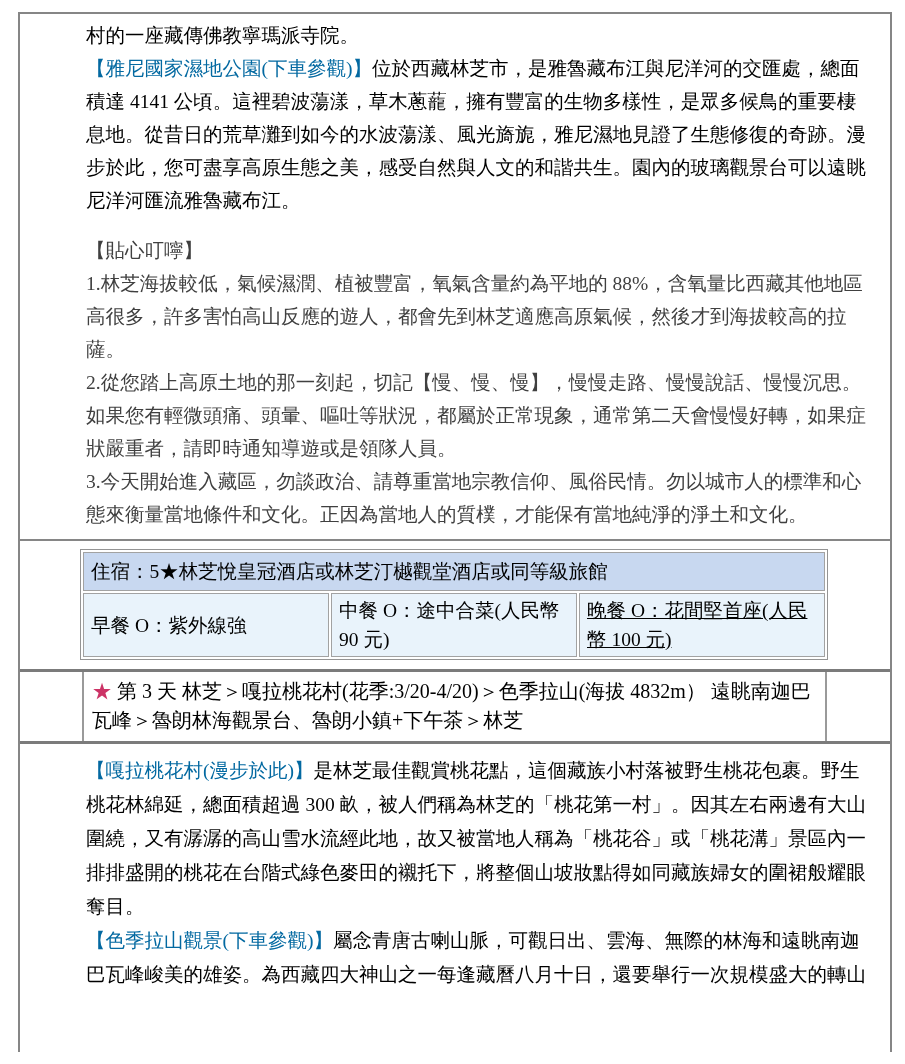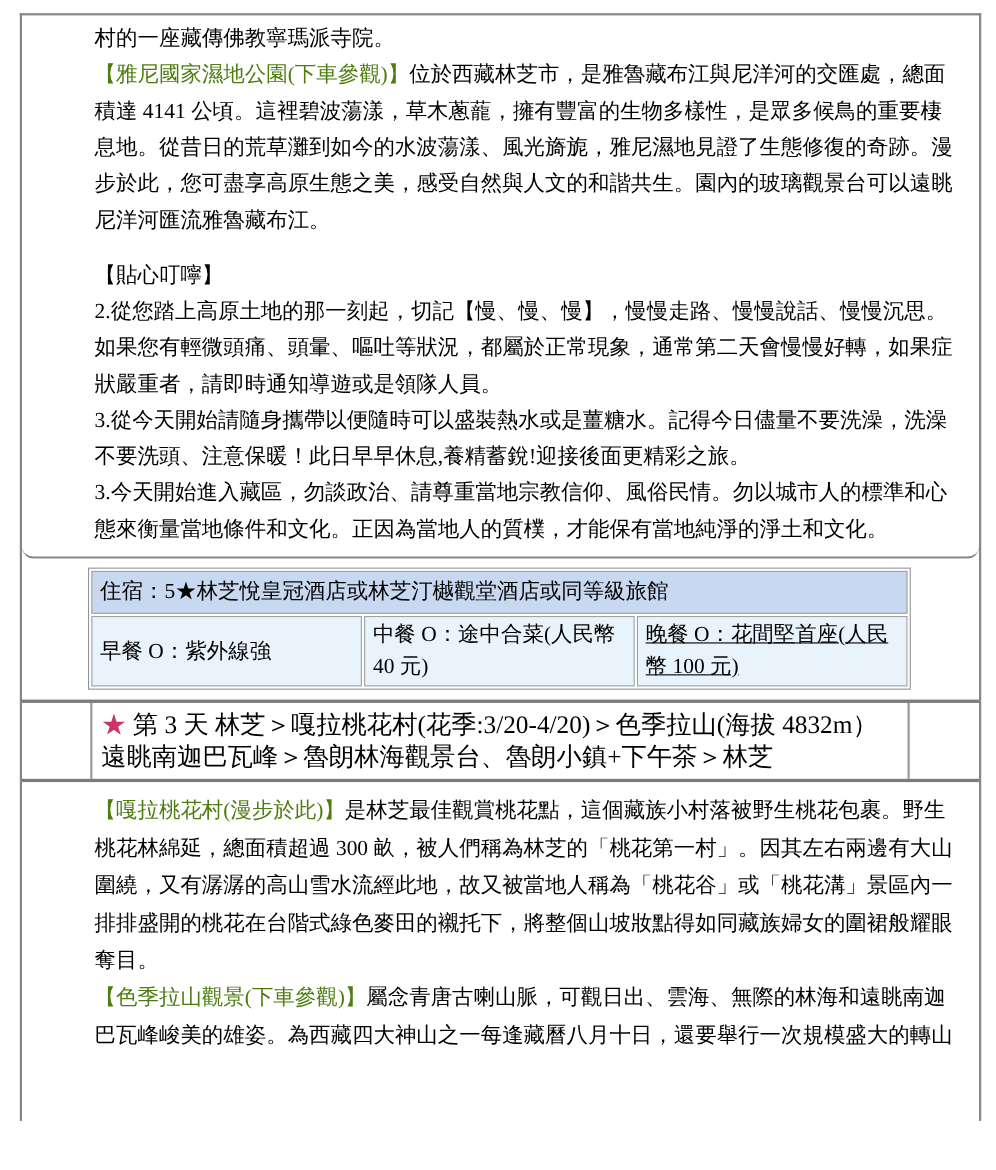--- a/index.html
+++ b/index.html
@@ -23,25 +23,24 @@
     box-sizing: border-box;
     border: 2px solid #868686;
     border-bottom: 0;
     background: #ffffff;
   }
   
   .text-block {
     padding: 5px 16px 8px 66px;
     font-size: 19.5px;
     line-height: 33px;
-    border-radius: 11px;
   }
   .text-block p { margin: 0; }
-  .blue  { color: #4d7c0f; }
-  .red   { color: #000000; }
+  .blue  { color: #0369a1; }
+  .red   { color: #404040; }
   .tips-heading { margin-top: 17px !important; }
   .block-a { border-bottom: 2px solid #868686; }
   
   .block-b {
     border-bottom: 3px solid #7b7b7b;
     padding: 8px 0 9px 60px;
   }
   .lodging-table {
     border-collapse: separate;
     border-spacing: 2px;
@@ -71,21 +70,21 @@
   .block-c {
     border-bottom: 3px solid #7b7b7b;
     display: flex;
     align-items: stretch;
   }
   .c-spacer-left  { width: 62px; border-right: 2px solid #9a9a9a; }
   .c-spacer-right { width: 63px; border-left:  2px solid #9a9a9a; }
   .c-main {
     flex: 1;
     padding: 5px 8px 6px 8px;
-    font-size: 23px;
+    font-size: 20px;
     line-height: 29px;
   }
   .star { color: #cc3366; }
   
   .block-d {
     padding: 10px 16px 60px 66px;
     font-size: 19.5px;
     line-height: 34px;
   }
   .block-d p { margin: 0; }
@@ -93,34 +92,34 @@
 </head>
 <body>
 
 <div class="doc">
 
   <div class="text-block block-a">
     <p>村的一座藏傳佛教寧瑪派寺院。</p>
     <p><span class="blue">【雅尼國家濕地公園(下車參觀)】</span><span>位於西藏林芝市，是雅魯藏布江與尼洋河的交匯處，總面積達 4141 公頃。這裡碧波蕩漾，草木蔥蘢，擁有豐富的生物多樣性，是眾多候鳥的重要棲息地。從昔日的荒草灘到如今的水波蕩漾、風光旖旎，雅尼濕地見證了生態修復的奇跡。漫步於此，您可盡享高原生態之美，感受自然與人文的和諧共生。園內的玻璃觀景台可以遠眺尼洋河匯流雅魯藏布江。</span></p>
 
     <p class="red tips-heading">【貼心叮嚀】</p>
+    <p class="red">1.林芝海拔較低，氣候濕潤、植被豐富，氧氣含量約為平地的 88%，含氧量比西藏其他地區高很多，許多害怕高山反應的遊人，都會先到林芝適應高原氣候，然後才到海拔較高的拉薩。</p>
     <p class="red">2.從您踏上高原土地的那一刻起，切記【慢、慢、慢】，慢慢走路、慢慢說話、慢慢沉思。如果您有輕微頭痛、頭暈、嘔吐等狀況，都屬於正常現象，通常第二天會慢慢好轉，如果症狀嚴重者，請即時通知導遊或是領隊人員。</p>
-    <p class="red">3.從今天開始請隨身攜帶以便隨時可以盛裝熱水或是薑糖水。記得今日儘量不要洗澡，洗澡不要洗頭、注意保暖！此日早早休息,養精蓄銳!迎接後面更精彩之旅。</p>
     <p class="red">3.今天開始進入藏區，勿談政治、請尊重當地宗教信仰、風俗民情。勿以城市人的標準和心態來衡量當地條件和文化。正因為當地人的質樸，才能保有當地純淨的淨土和文化。</p>
   </div>
 
   <div class="block-b">
     <table class="lodging-table">
       <tbody>
           <tr class="hotel-row">
         <td class="col-w1" colspan="3">住宿：5★林芝悅皇冠酒店或林芝汀樾觀堂酒店或同等級旅館</td>
       </tr>
       <tr class="meal-row">
         <td class="col-w1">早餐 O：紫外線強</td>
-        <td class="col-w2">中餐 O：途中合菜(人民幣 40 元)</td>
+        <td class="col-w2">中餐 O：途中合菜(人民幣 90 元)</td>
         <td class="col-w3">晚餐 O：花間堅首座(人民幣 100 元)</td>
       </tr>
     </tbody>
       </table>
   </div>
 
   <div class="block-c">
     <div class="c-spacer-left"></div>
     <div class="c-main"><span class="star">★</span> <span>第 3 天 林芝＞嘎拉桃花村(花季:3/20-4/20)＞色季拉山(海拔 4832m） 遠眺南迦巴瓦峰＞魯朗林海觀景台、魯朗小鎮+下午茶＞林芝</span></div>
     <div class="c-spacer-right"></div>

